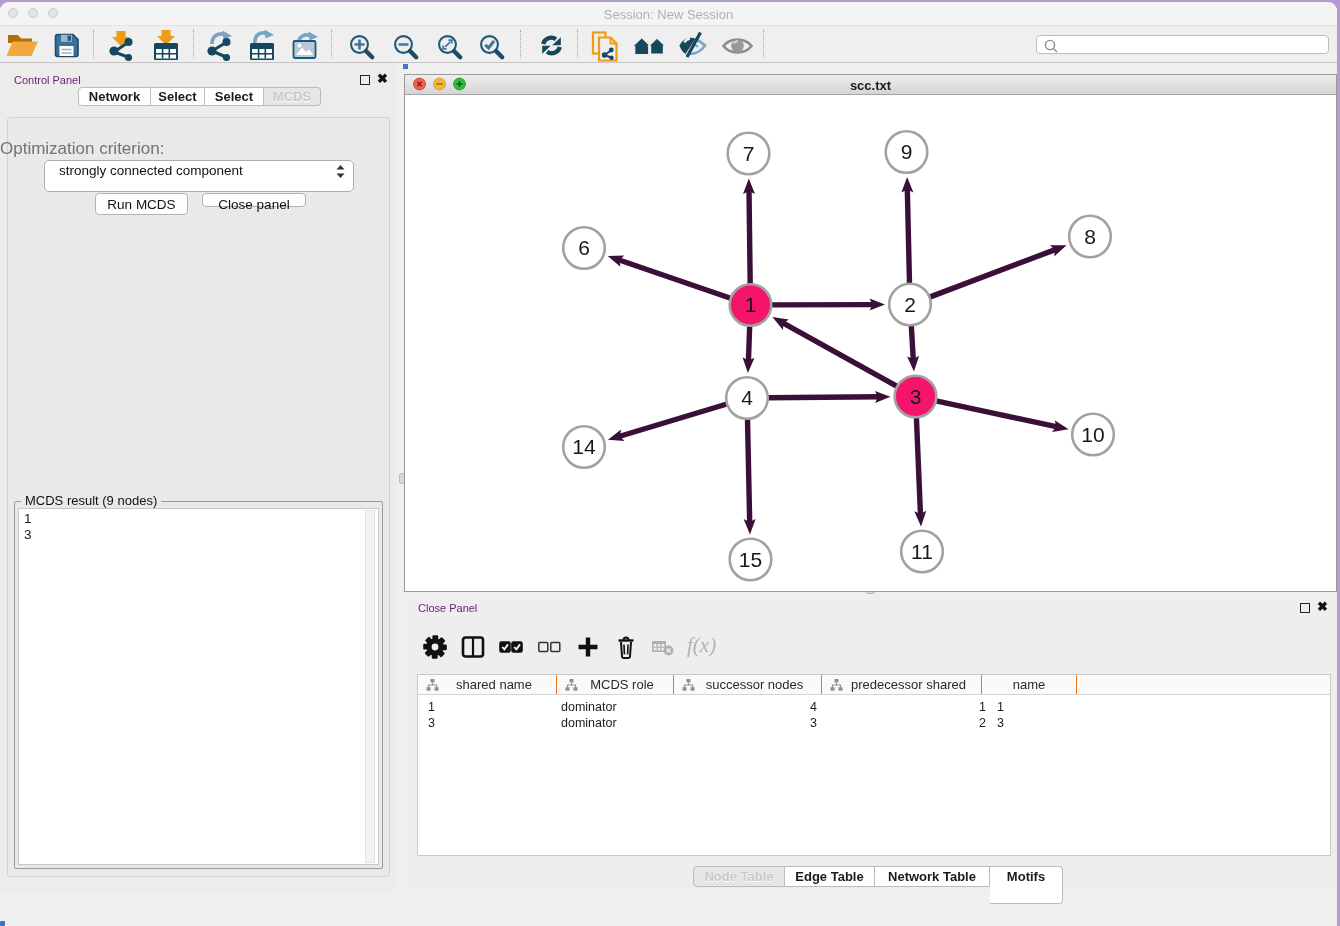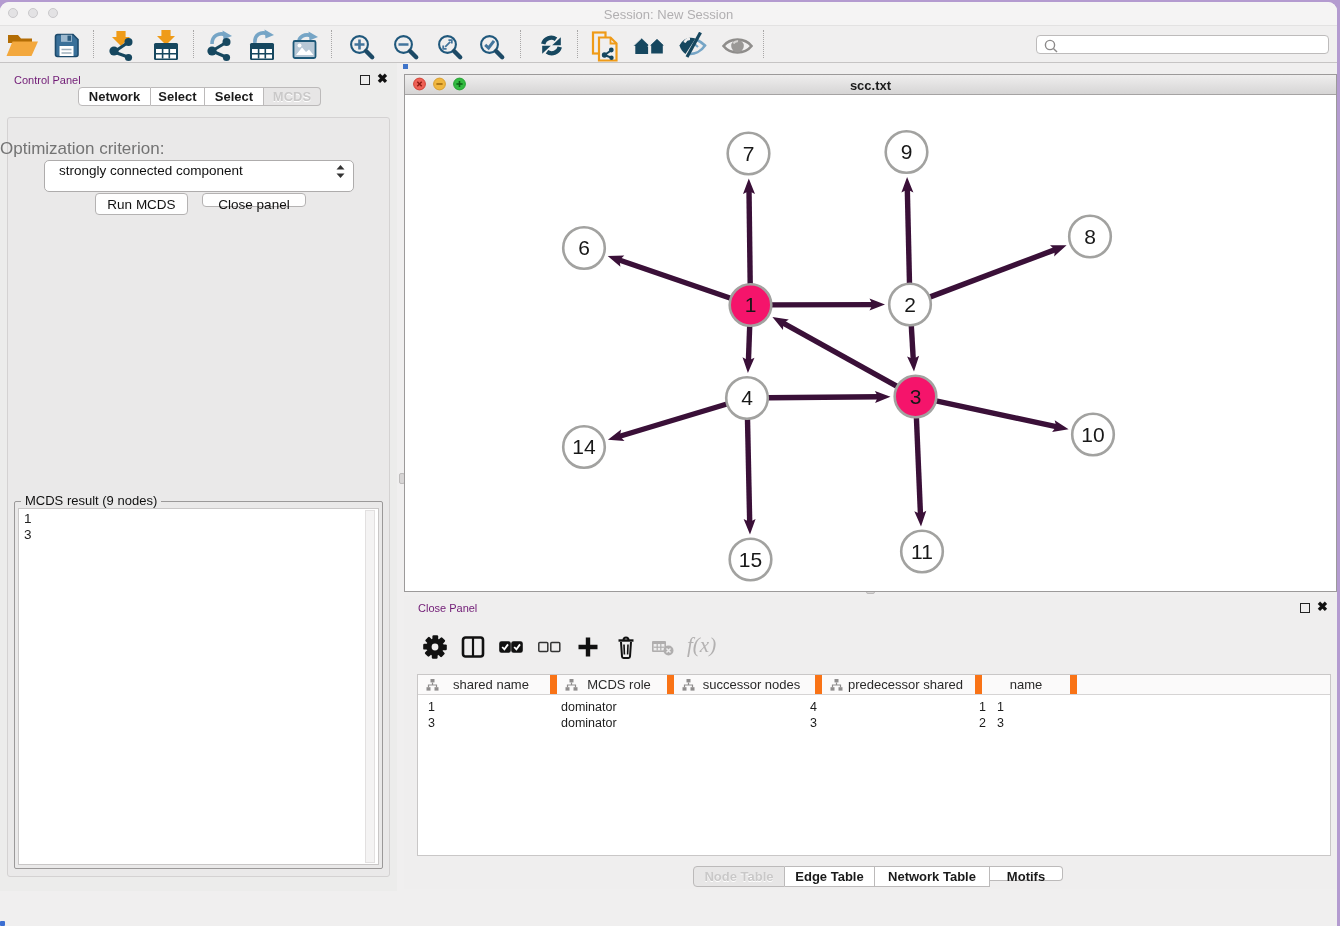--- a/index.html
+++ b/index.html
@@ -20,21 +20,21 @@
 .tab.first{border-left:1px solid #bcbaba;border-radius:4px 0 0 4px}
 .tab.last{border-radius:0 4px 4px 0}
 .tab.dis{background:#e7e6e6;color:#c9c8c8;text-shadow:0 1px 0 #fff}
 .inpanel{position:absolute;left:7px;top:54px;width:383px;height:760px;background:#eae9e9;border:1px solid #d4d2d2;border-radius:3px}
 .btn{position:absolute;background:#fefefe;border:1px solid #b4b2b2;border-radius:4px;font-size:13.5px;color:#111;text-align:center}
 .netwin{position:absolute;left:404px;top:72px;width:933px;height:518px;border:1px solid #9c9a9a;background:#fff}
 .nettitle{position:absolute;left:0;top:0;width:100%;height:20px;background:linear-gradient(#efeeee,#d6d5d5);border-bottom:1px solid #a5a3a3}
 .tpanel{position:absolute;left:404px;top:594px;width:933px;height:293px;background:#efeeee}
 .statusbar{position:absolute;left:0;top:887px;width:100%;height:35px;background:#eeedec;border-top:1px solid #c6c4c4}
 .sbtn{position:absolute;background:#fdfdfd;border:1px solid #b9b7b7;border-radius:4px}
-.hdrcell{position:absolute;top:0;height:100%;border-right:7px solid #f97316;font-size:13px;color:#2a2a2a;text-align:center}
+.hdrcell{position:absolute;top:0;height:100%;border-right:1px solid #f97316;font-size:13px;color:#2a2a2a;text-align:center}
 .rowtxt{position:absolute;font-size:12.5px;color:#1c1c1c}
 .x-ico{font-size:13px;font-weight:700;color:#111}
 </style></head>
 <body>
 <div class="win">
   <div class="titlebar">
     <div class="tl" style="left:8px"></div>
     <div class="tl" style="left:28px"></div>
     <div class="tl" style="left:48px"></div>
     <div class="wtitle">Session: New Session</div>
@@ -346,17 +346,17 @@
         <div class="rowtxt" style="left:10px;top:41px">3</div>
         <div class="rowtxt" style="left:143px;top:41px">dominator</div>
         <div class="rowtxt" style="left:256px;width:143px;top:41px;text-align:right">3</div>
         <div class="rowtxt" style="left:404px;width:164px;top:41px;text-align:right">2</div>
         <div class="rowtxt" style="left:579px;top:41px">3</div>
     </div>
     <div class="tabs" style="left:289px;top:270px">
       <div class="tab first dis" style="width:92px;height:21px;line-height:20px">Node Table</div>
       <div class="tab" style="width:90px;height:21px;line-height:20px">Edge Table</div>
       <div class="tab" style="width:115px;height:21px;line-height:20px">Network Table</div>
-      <div class="tab last" style="width:73px;height:15px;line-height:20px">Motifs</div>
+      <div class="tab last" style="width:73px;height:38px;line-height:20px">Motifs</div>
     </div>
   </div>
 </div>
 <div class="abs" style="left:0;top:921px;width:5px;height:5px;background:#3c6fd2;border-radius:1px"></div>
 
 </body></html>

